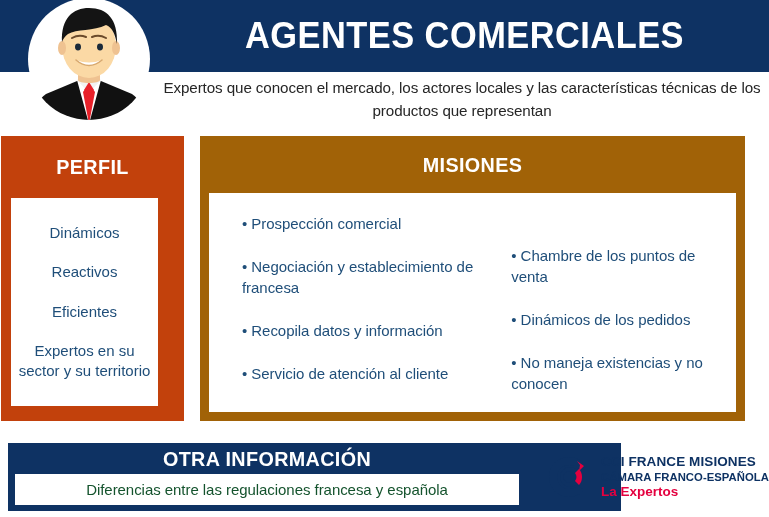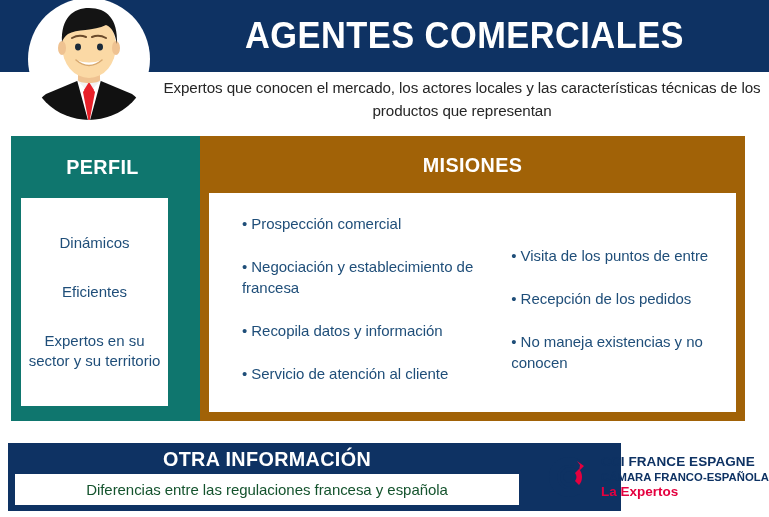--- a/index.html
+++ b/index.html
@@ -60,26 +60,25 @@
     position: absolute;
     left: 28px;
     top: -2px;
     width: 122px;
     height: 126px;
   }
 
   
   #perfil-panel {
     position: absolute;
-    left: 11px;
+    left: 1px;
     top: 136px;
     width: 183px;
     height: 285px;
-    background: #0f766e;
-    padding-left: 17px;
+    background: #c2410c;
   }
   #perfil-heading {
     position: absolute;
     left: 0;
     top: 0;
     width: 183px;
     height: 62px;
     display: flex;
     align-items: center;
     justify-content: center;
@@ -308,37 +307,38 @@
       <path d="M48 62 q13 11 26 0 q-13 5 -26 0 Z" fill="#ffffff"></path>
       <path d="M48 62 q13 11 26 0" stroke="#d8a96f" stroke-width="1.6" fill="none" stroke-linecap="round"></path>
     </g>
   </svg>
 </div>
 
 <div id="perfil-panel">
   <div id="perfil-heading">PERFIL</div>
   <div id="perfil-box">
     <div class="perfil-item">Dinámicos</div>
+    <div class="perfil-item">Reactivos</div>
     <div class="perfil-item">Eficientes</div>
     <div class="perfil-item">Expertos en su sector y su territorio</div>
   </div>
 </div>
 
 <div id="misiones-panel">
   <div id="misiones-heading">MISIONES</div>
   <div id="misiones-box">
     <div class="misiones-col" id="misiones-col-left">
       <div class="mision-item">• Prospección comercial</div>
       <div class="mision-item">• Negociación y establecimiento de francesa</div>
       <div class="mision-item">• Recopila datos y información</div>
       <div class="mision-item">• Servicio de atención al cliente</div>
     </div>
     <div class="misiones-col" id="misiones-col-right">
-      <div class="mision-item">• Visita de los puntos de entre</div>
-      <div class="mision-item">• Recepción de los pedidos</div>
+      <div class="mision-item">• Chambre de los puntos de venta</div>
+      <div class="mision-item">• Dinámicos de los pedidos</div>
       <div class="mision-item">• No maneja existencias y no conocen</div>
     </div>
   </div>
 </div>
 
 <div id="otra-panel">
   <div id="otra-heading">OTRA INFORMACIÓN</div>
   <div id="otra-box">
     <span id="otra-text">Diferencias entre las regulaciones francesa y española</span>
   </div>
@@ -347,17 +347,17 @@
 <div id="logo">
   <div id="logo-mark">
     <svg viewBox="0 0 46 46" width="46" height="46" xmlns="http://www.w3.org/2000/svg">
       <path d="M23 3 A20 20 0 1 0 23 43 A20 20 0 0 0 38 36 L32 31 A12 12 0 1 1 32 15 L38 10 A20 20 0 0 0 23 3 Z" fill="#0e3263"></path>
       <path d="M24 13 A10 10 0 1 0 24 33 A10 10 0 0 0 31.5 29.5 L27.5 26 A5.5 5.5 0 1 1 27.5 20 L31.5 16.5 A10 10 0 0 0 24 13 Z" fill="#0e3263"></path>
       <path d="M31 7 L38 12 L33 17 L34 11 Z" fill="#E4003F"></path>
       <path d="M33 15 C37 19 37 27 33 31 L29 27 C31 24 31 22 29 19 Z" fill="#E4003F"></path>
     </svg>
   </div>
   <div id="logo-text">
-    <div id="logo-line1">CCI FRANCE ESPAGNE</div>
+    <div id="logo-line1">CCI FRANCE MISIONES</div>
     <div id="logo-line2">CÁMARA FRANCO-ESPAÑOLA</div>
     <div id="logo-line3">La Expertos</div>
   </div>
 </div>
 
 </body></html>

